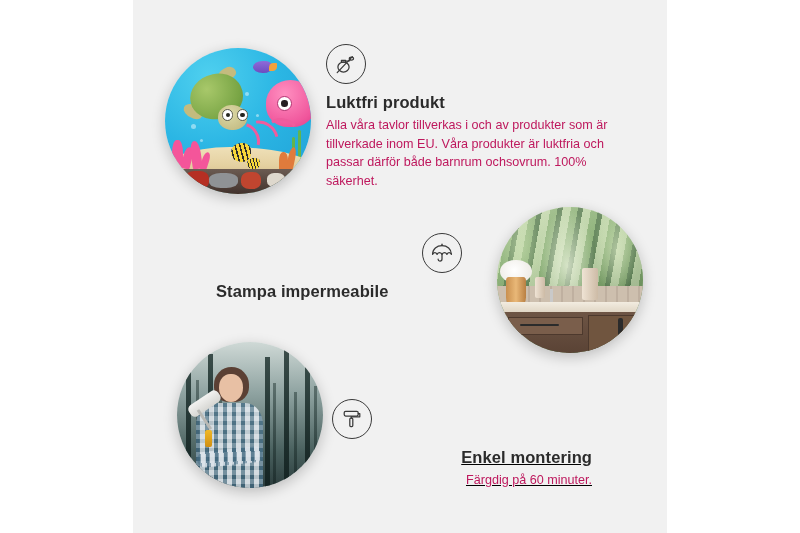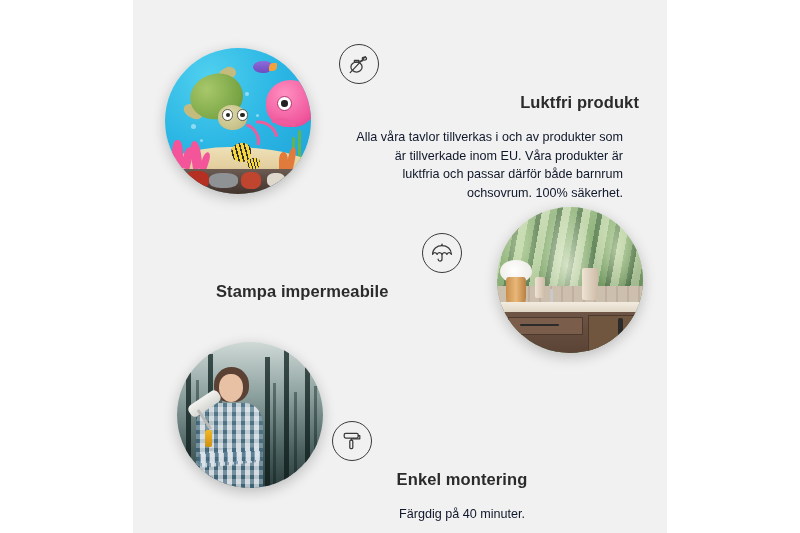--- a/index.html
+++ b/index.html
@@ -197,30 +197,30 @@
     border:1.6px solid #3a3a3a;
     display:flex;align-items:center;justify-content:center;
     box-sizing:border-box;
   }
   .icon-circle svg{display:block;}
   .f-title{
     font-size:16.5px;font-weight:bold;color:#2b2b2b;
     margin:9px 0 4px 0;letter-spacing:.1px;
   }
   .f-body{
-    font-size:12.6px;color:#0f172a;line-height:1.48;margin:16px;
-  }
-
-  
-  #feature-odourless{left:339px;top:44px;width:300px;text-align:right;}
+    font-size:12.6px;color:#be185d;line-height:1.48;margin:0;
+  }
+
+  
+  #feature-odourless{left:326px;top:44px;width:300px;text-align:left;}
   
   #feature-waterproof{left:216px;top:233px;width:246px;text-align:left;}
   #feature-waterproof .icon-circle{margin-left:auto;}
   
-  #feature-mounting{left:332px;top:421px;width:260px;text-align:center;}
+  #feature-mounting{left:332px;top:399px;width:260px;text-align:right;text-decoration:underline;}
 </style>
 </head>
 <body>
 
 <div class="stage">
   <div class="canvas"></div>
 
   <div class="photo" id="photo-ocean">
     <div class="inner">
       <div class="ocean-sky">
@@ -351,16 +351,16 @@
   <div class="feature" id="feature-mounting">
     <div class="icon-circle">
       <svg width="24" height="24" viewBox="0 0 24 24" fill="none" stroke="#3a3a3a" stroke-width="1.25" stroke-linecap="round" stroke-linejoin="round">
         <rect x="4.2" y="4.4" width="14" height="4.6" rx="1.4"></rect>
         <path d="M18.2 6.7 h1.6 v3.1 h-8.5"></path>
         <path d="M11.3 9.8 v1.4"></path>
         <rect x="9.8" y="11.2" width="3" height="8.4" rx="1"></rect>
       </svg>
     </div>
     <div class="f-title">Enkel montering</div>
-    <p class="f-body">Färgdig på 40 minuter.</p>
+    <p class="f-body">Färgdig på 60 minuter.</p>
   </div>
 
 </div>
 
 </body></html>

